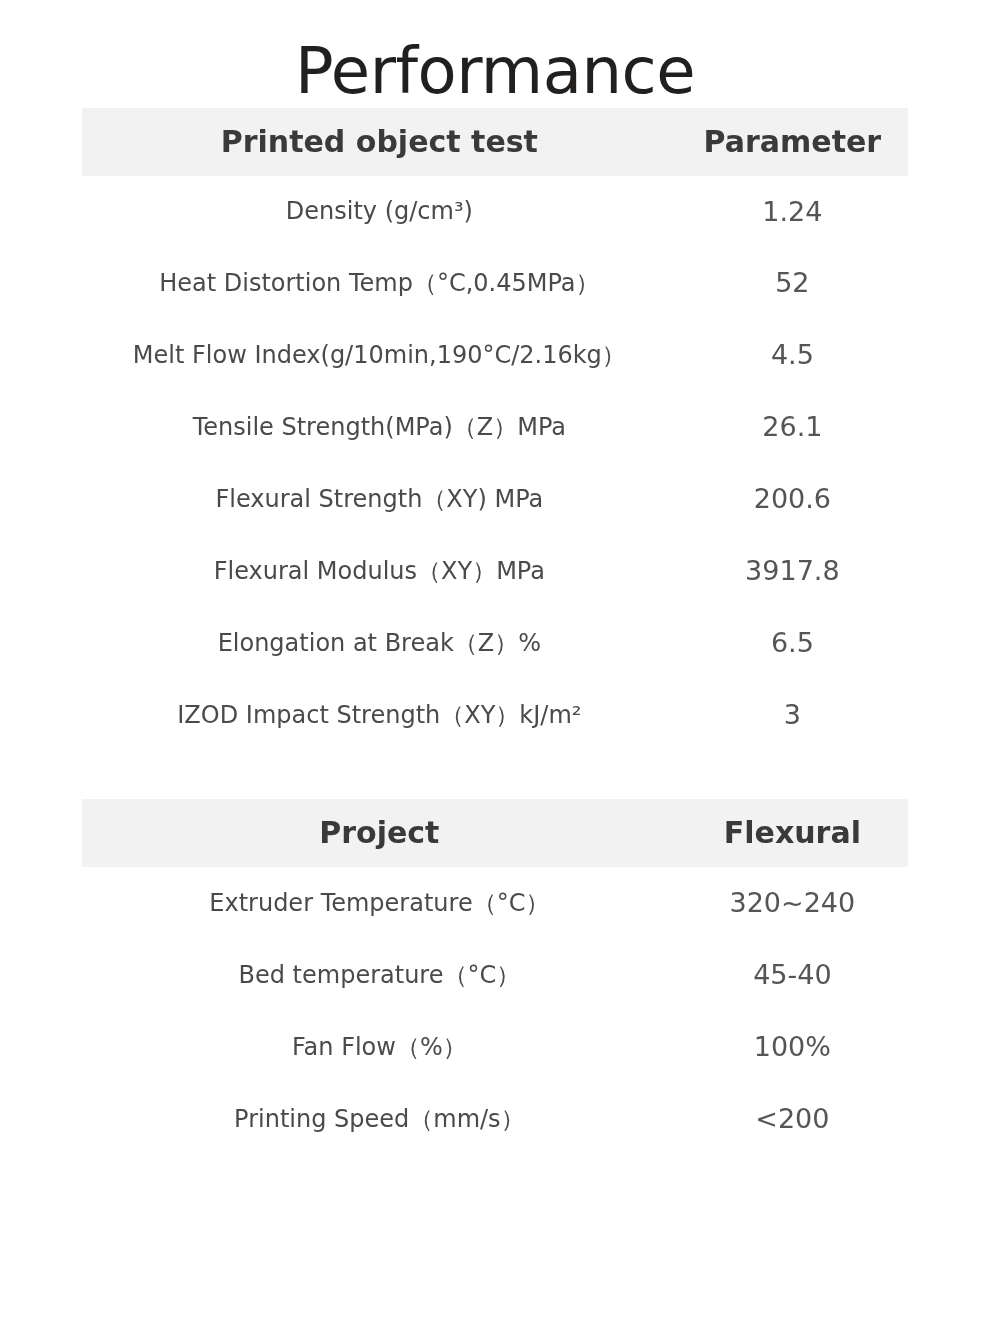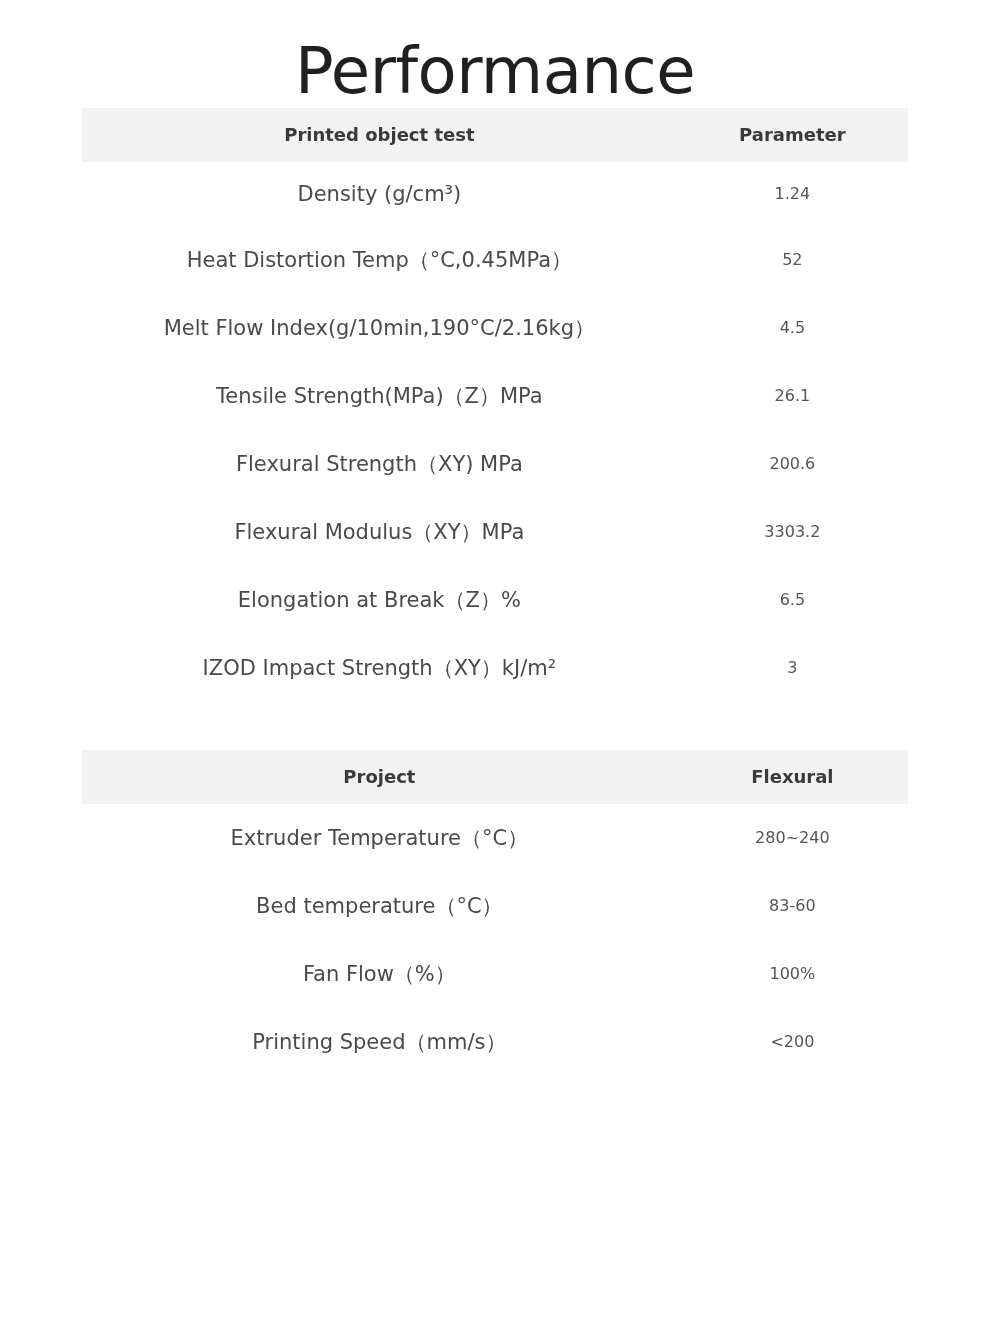--- a/index.html
+++ b/index.html
@@ -41,37 +41,37 @@
   .spec-table {
     width: 100%;
     border-collapse: collapse;
     table-layout: fixed;
   }
   .spec-table .col-label { width: 72%; }
   .spec-table .col-value { width: 28%; }
 
   .spec-table thead th {
     background: #f2f2f2;
-    font-size: 18px;
+    font-size: 30px;
     font-weight: bold;
     color: #3a3a3a;
     padding: 16px 0 17px 0;
     text-align: center;
     font-family: "DejaVu Sans", sans-serif;
   }
   .spec-table tbody td {
-    font-size: 21px;
+    font-size: 24px;
     font-weight: 400;
     color: #4a4a4a;
     text-align: center;
     padding: 20px 4px 20px 4px;
     font-family: "DejaVu Sans", sans-serif;
   }
   .spec-table tbody td.value {
-    font-size: 16px;
+    font-size: 27px;
     color: #555;
   }
   .table-gap {
     height: 48px;
   }
 </style>
 </head>
 <body>
 
 <div class="page">
@@ -108,21 +108,21 @@
         <tr>
           <td class="label">Tensile Strength(MPa)（Z）MPa</td>
           <td class="value">26.1</td>
         </tr>
         <tr>
           <td class="label">Flexural Strength（XY) MPa</td>
           <td class="value">200.6</td>
         </tr>
         <tr>
           <td class="label">Flexural Modulus（XY）MPa</td>
-          <td class="value">3303.2</td>
+          <td class="value">3917.8</td>
         </tr>
         <tr>
           <td class="label">Elongation at Break（Z）%</td>
           <td class="value">6.5</td>
         </tr>
         <tr>
           <td class="label">IZOD Impact Strength（XY）kJ/m²</td>
           <td class="value">3</td>
         </tr>
       </tbody>
@@ -139,25 +139,25 @@
       </colgroup>
       <thead>
         <tr>
           <th>Project</th>
           <th>Flexural</th>
         </tr>
       </thead>
       <tbody>
         <tr>
           <td class="label">Extruder Temperature（°C）</td>
-          <td class="value">280~240</td>
+          <td class="value">320~240</td>
         </tr>
         <tr>
           <td class="label">Bed temperature（°C）</td>
-          <td class="value">83-60</td>
+          <td class="value">45-40</td>
         </tr>
         <tr>
           <td class="label">Fan Flow（%）</td>
           <td class="value">100%</td>
         </tr>
         <tr>
           <td class="label">Printing Speed（mm/s）</td>
           <td class="value">&lt;200</td>
         </tr>
       </tbody>

